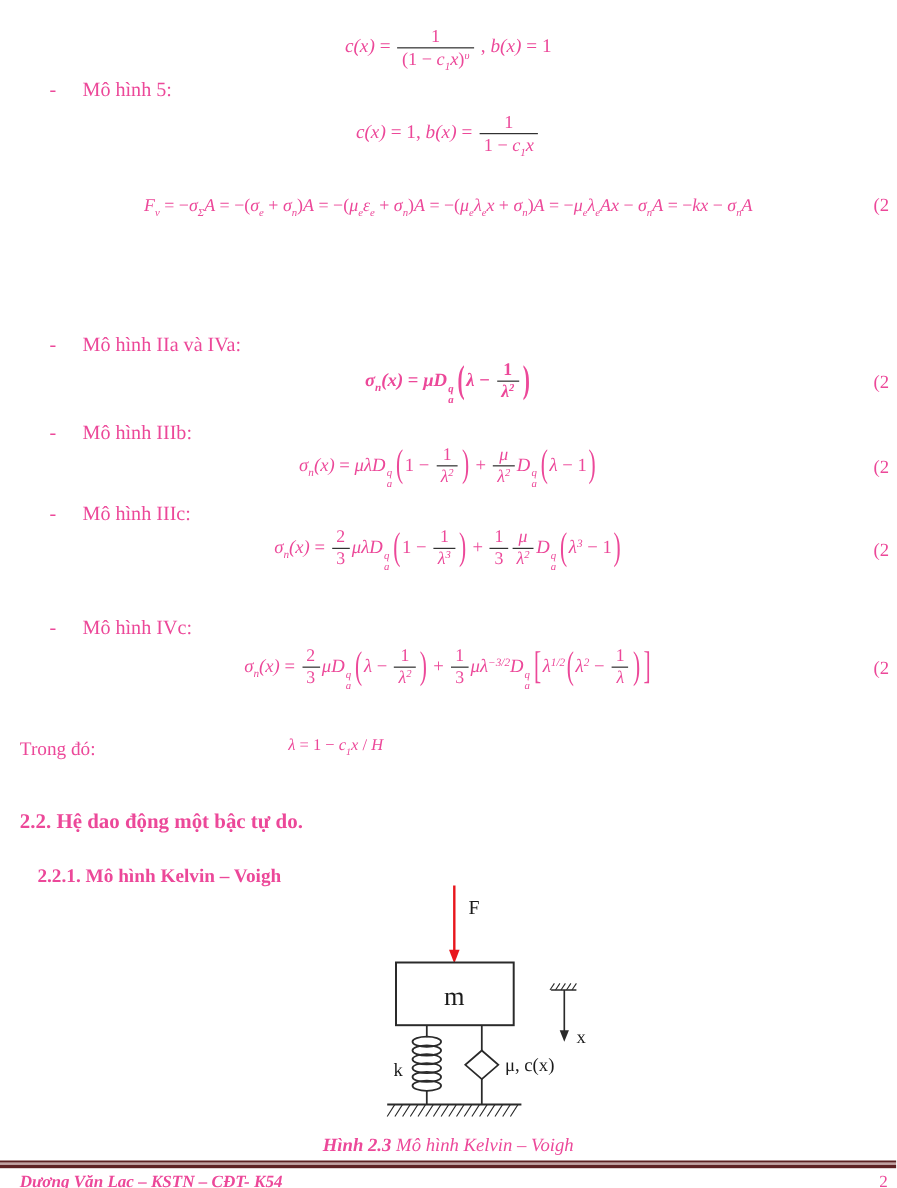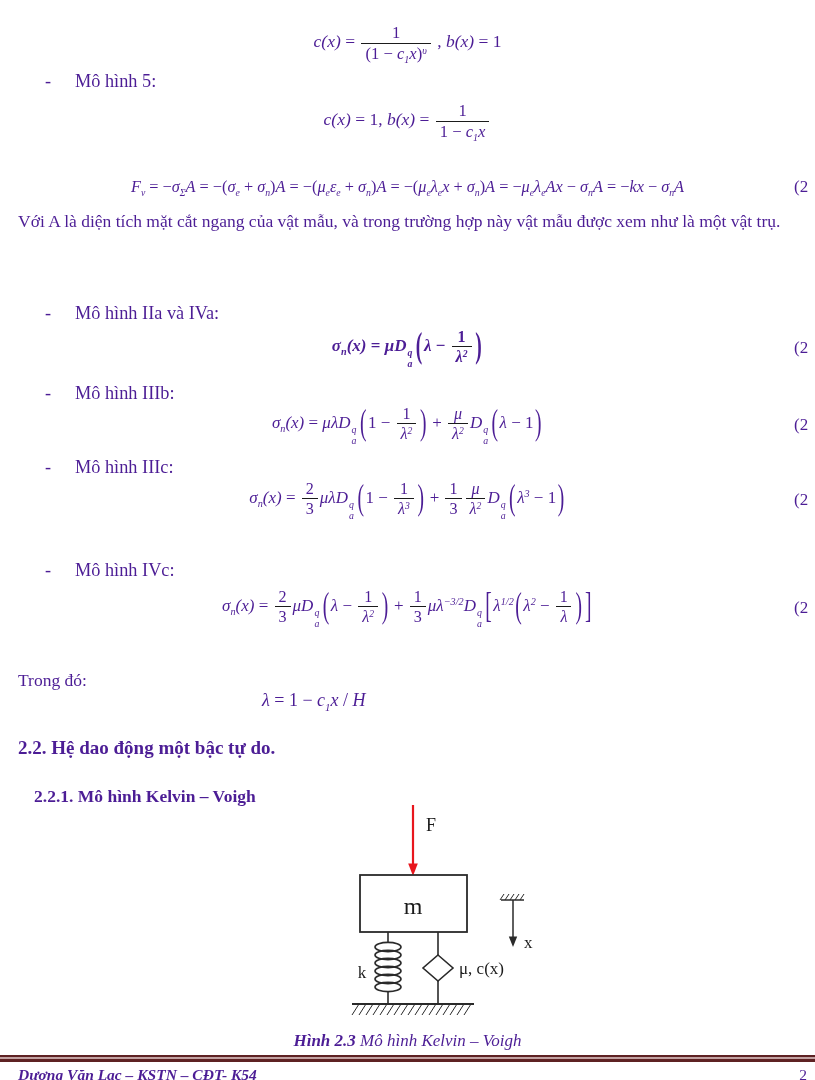--- a/index.html
+++ b/index.html
@@ -1,17 +1,17 @@
 <!DOCTYPE html>
 <html><head>
 <meta charset="utf-8">
 <style>
   html,body{margin:0;padding:0;background:#ffffff;}
   .page{position:relative;width:815px;height:1080px;background:#fff;overflow:hidden;
-        font-family:"Liberation Serif","DejaVu Serif",serif;color:#4c1d95;}
+        font-family:"Liberation Serif","DejaVu Serif",serif;color:#ec4899;}
   .abs{position:absolute;}
   .eq-row{position:absolute;left:0;width:815px;display:flex;justify-content:center;align-items:center;}
   .eqnum{position:absolute;left:794px;top:50%;transform:translateY(-50%);
          font-style:normal;font-size:17px;white-space:nowrap;}
   .math{font-style:italic;white-space:nowrap;}
   .math .rm{font-style:normal;}
   .math sub,.math sup{font-size:0.6em;line-height:0;}
   .math sub{vertical-align:-0.45em;}
   .math sup{vertical-align:0.55em;}
   .frac{display:inline-flex;flex-direction:column;align-items:center;vertical-align:middle;
@@ -62,21 +62,20 @@
           <span class="fd"><span class="rm">1 − </span><span>c</span><sub>1</sub><span>x</span></span>
         </span></span>
   </div>
 
 
   <div class="eq-row" style="top:170px;height:34px;">
     <span class="math" style="font-size:16.3px;"><span>F</span><sub>v</sub><span class="rm"> = −</span><span>σ</span><sub>Σ</sub><span>A</span><span class="rm"> = −(</span><span>σ</span><sub>e</sub><span class="rm"> + </span><span>σ</span><sub>n</sub><span class="rm">)</span><span>A</span><span class="rm"> = −(</span><span>μ</span><sub>e</sub><span>ε</span><sub>e</sub><span class="rm"> + </span><span>σ</span><sub>n</sub><span class="rm">)</span><span>A</span><span class="rm"> = −(</span><span>μ</span><sub>e</sub><span>λ</span><sub>e</sub><span>x</span><span class="rm"> + </span><span>σ</span><sub>n</sub><span class="rm">)</span><span>A</span><span class="rm"> = −</span><span>μ</span><sub>e</sub><span>λ</span><sub>e</sub><span>Ax</span><span class="rm"> − </span><span>σ</span><sub>n</sub><span>A</span><span class="rm"> = −</span><span>kx</span><span class="rm"> − </span><span>σ</span><sub>n</sub><span>A</span></span>
     <span class="eqnum">(2</span>
   </div>
 
-  <p class="para" style="top:209px;">Với A là diện tích mặt cắt ngang của vật mẫu, và trong trường hợp này vật mẫu được xem như là một vật trụ.</p>
 
 
   <div class="bullet" style="top:303px;">
     <span class="dash">-</span><span>Mô hình IIa và IVa:</span>
   </div>
   <div class="eq-row" style="top:322px;height:52px;">
     <span class="math" style="font-size:17px;font-weight:bold;"><span>σ</span><sub>n</sub><span>(x)</span><span class="rm"> = </span><span>μD</span><span class="ss">
           <span>q</span>
           <span>a</span>
         </span><span class="g">(</span><span>λ</span><span class="rm"> − </span><span class="frac">
@@ -153,21 +152,21 @@
           <span>a</span>
         </span><span class="g">[</span><span>λ</span><sup>1/2</sup><span class="g">(</span><span>λ</span><sup>2</sup><span class="rm"> − </span><span class="frac">
           <span class="fn"><span class="rm">1</span></span>
           <span class="fd"><span>λ</span></span>
         </span><span class="g">)</span><span class="g">]</span></span>
     <span class="eqnum">(2</span>
   </div>
 
   <div class="abs" style="top:670px;left:18px;width:783px;font-size:17.5px;">
     <span>Trong đó:</span>
-    <span class="math abs" style="left:244px;top:0;font-size:18px;margin-top:20px;"><span>λ</span><span class="rm"> = 1 − </span><span>c</span><sub>1</sub><span>x</span><span class="rm"> / </span><span>H</span></span>
+    <span class="math abs" style="left:244px;top:0;font-size:15px;"><span>λ</span><span class="rm"> = 1 − </span><span>c</span><sub>1</sub><span>x</span><span class="rm"> / </span><span>H</span></span>
   </div>
 
 
   <h2 class="heading1" style="top:737px;font-family:Liberation Serif, serif;">2.2. Hệ dao động một bậc tự do.</h2>
   <h3 class="heading2" style="top:770px;">2.2.1. Mô hình Kelvin – Voigh</h3>
 
   <svg class="diagram" width="210" height="228" viewBox="0 0 210 228">
 
     <line x1="73" y1="7" x2="73" y2="68" stroke="#e8161d" stroke-width="2.2"></line>
     <polygon points="73,78 68.2,65.5 77.8,65.5" fill="#e8161d"></polygon>

